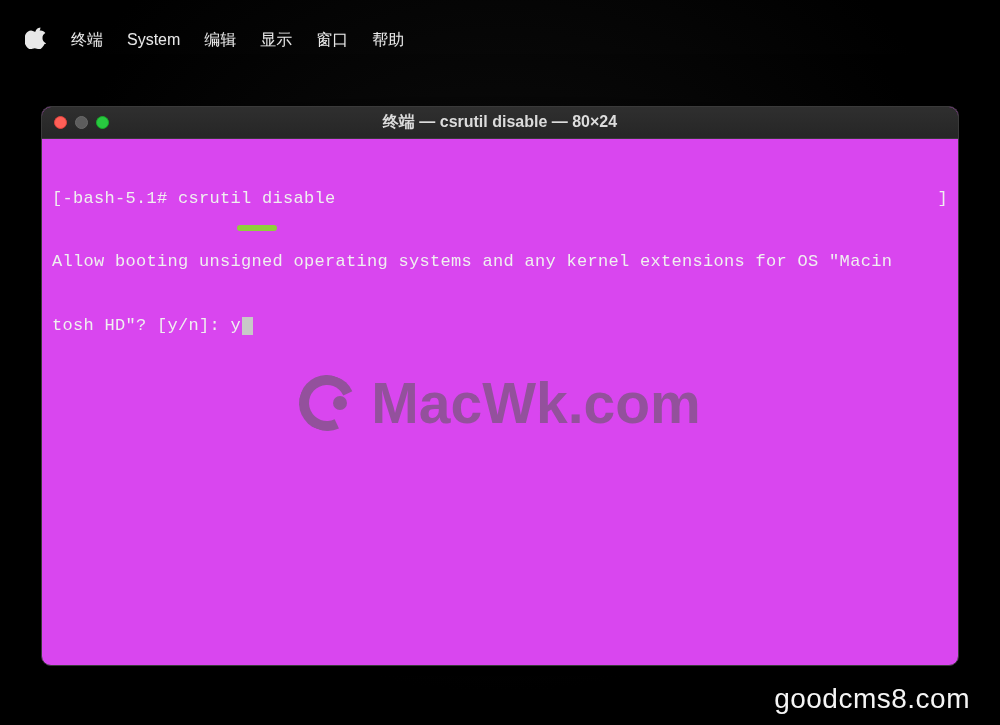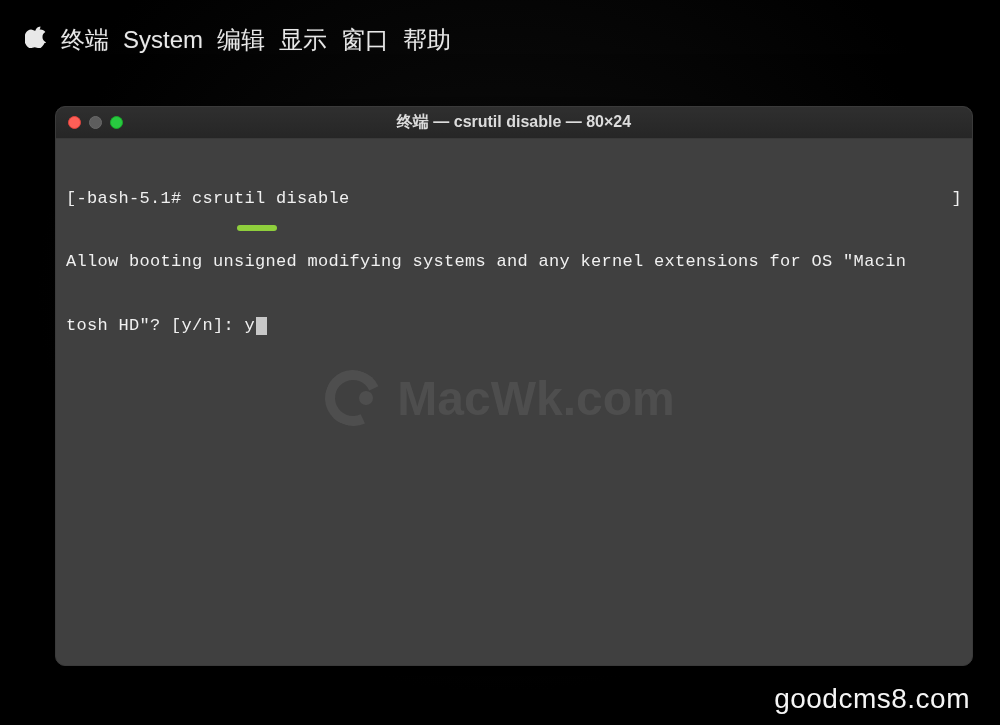--- a/index.html
+++ b/index.html
@@ -17,46 +17,45 @@
     }
     .menubar {
       position: absolute;
       top: 20px;
       left: 0;
       width: 100%;
       height: 40px;
       display: flex;
       align-items: center;
       padding-left: 25px;
-      gap: 14px;
+      gap: 24px;
       color: #e8e8e8;
-      font-size: 24px;
+      font-size: 16px;
       font-weight: 500;
     }
     .apple-logo {
       width: 22px;
       height: 22px;
       fill: #e8e8e8;
     }
     .menubar-item {
       cursor: default;
       text-shadow: 0 0 2px rgba(255,255,255,0.1);
     }
     .terminal-window {
       position: absolute;
       top: 106px;
       left: 41px;
       width: 918px;
       height: 560px;
-      background: #404040;
+      background: #d946ef;
       border-radius: 10px;
       box-shadow: 0 20px 60px rgba(0,0,0,0.8);
       border: 1px solid #3a3a3a;
       overflow: hidden;
-      margin-left: 14px;
     }
     .titlebar {
       height: 32px;
       background: linear-gradient(#2f2f2f, #262626);
       display: flex;
       align-items: center;
       padding: 0 12px;
       position: relative;
       border-bottom: 1px solid #3a3a3a;
     }
@@ -116,21 +115,21 @@
       background: #8fcf3c;
       border-radius: 3px;
     }
     .watermark {
       position: absolute;
       top: 370px;
       left: 0;
       width: 100%;
       text-align: center;
       color: #5a5a5a;
-      font-size: 48px;
+      font-size: 57px;
       font-weight: 600;
       opacity: 0.55;
       pointer-events: none;
       display: flex;
       align-items: center;
       justify-content: center;
       gap: 16px;
     }
     .watermark-logo {
       width: 56px;
@@ -186,21 +185,21 @@
   <div class="titlebar">
     <div class="traffic-lights">
       <div class="traffic-light traffic-close"></div>
       <div class="traffic-light traffic-min"></div>
       <div class="traffic-light traffic-max"></div>
     </div>
     <div class="window-title">终端 — csrutil disable — 80×24</div>
   </div>
   <div class="terminal-body">
     <span class="terminal-line"><span class="right-marker">]</span>[<span>-bash-5.1# </span><span>csrutil disable</span></span>
-    <span class="terminal-line">Allow booting unsigned modifying systems and any kernel extensions for OS "Macin</span>
+    <span class="terminal-line">Allow booting unsigned operating systems and any kernel extensions for OS "Macin</span>
     <span class="terminal-line"><span>tosh HD"? [y/n]: </span><span>y</span><span class="cursor-block"></span></span>
   </div>
 </div>
 
 <div class="underline-mark"></div>
 
 <div class="watermark">
   <div class="watermark-logo">
     <div class="watermark-logo-c"></div>
     <div class="watermark-logo-dot"></div>

